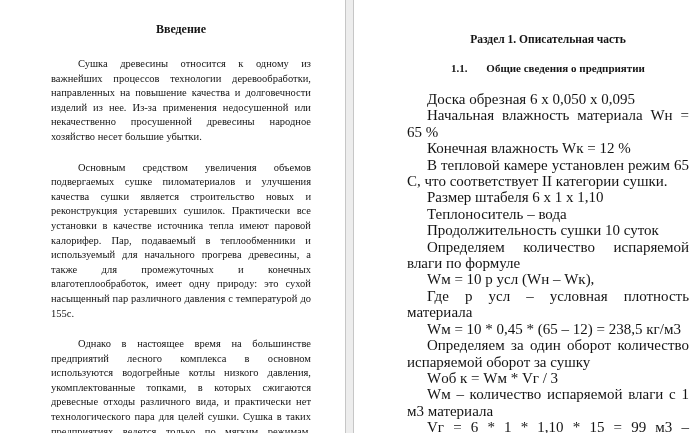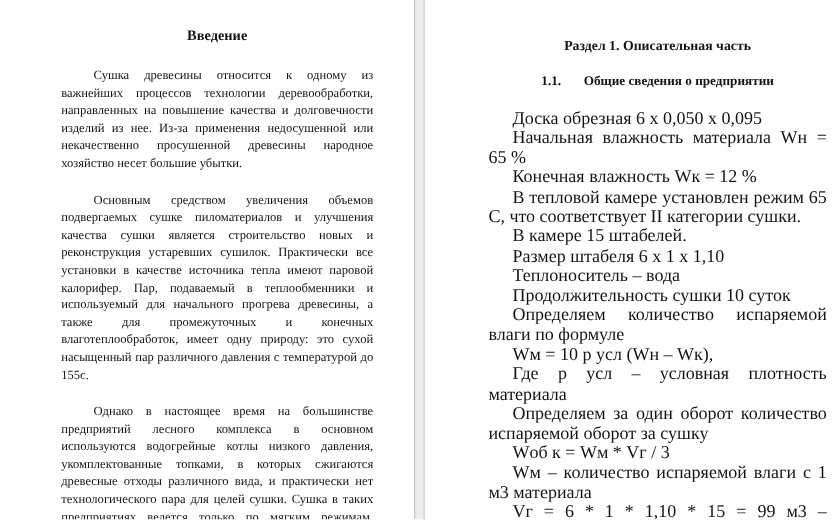--- a/index.html
+++ b/index.html
@@ -99,27 +99,27 @@
 
     <h2 class="subheading">
       <span class="num">1.1.</span>
       <span>Общие сведения о предприятии</span>
     </h2>
 
     <p class="line">Доска обрезная 6 х 0,050 х 0,095</p>
     <p class="line">Начальная влажность материала Wн = 65 %</p>
     <p class="line">Конечная влажность Wк = 12 %</p>
     <p class="line">В тепловой камере установлен режим 65 С, что соответствует II категории сушки.</p>
-    <p class="line">В камере 15 штабелей.</p>
     <p class="line">Размер штабеля 6 х 1 х 1,10</p>
     <p class="line">Теплоноситель – вода</p>
     <p class="line">Продолжительность сушки 10 суток</p>
     <p class="line">Определяем количество испаряемой влаги по формуле</p>
     <p class="line">Wм = 10 р усл (Wн – Wк),</p>
     <p class="line">Где р усл – условная плотность материала</p>
+    <p class="line">Wм = 10 * 0,45 * (65 – 12) = 238,5 кг/м3</p>
     <p class="line">Определяем за один оборот количество испаряемой оборот за сушку</p>
     <p class="line">Wоб к = Wм * Vг / 3</p>
     <p class="line">Wм – количество испаряемой влаги с 1 м3 материала</p>
     <p class="line">Vг = 6 * 1 * 1,10 * 15 = 99 м3 – габаритный объем штабелей при сушке условного материала</p>
 
     <h2 class="subheading subheading-bottom">
       <span class="num">1.2.</span>
       <span>Описание технологического процесса сушки</span>
     </h2>
   </section>

